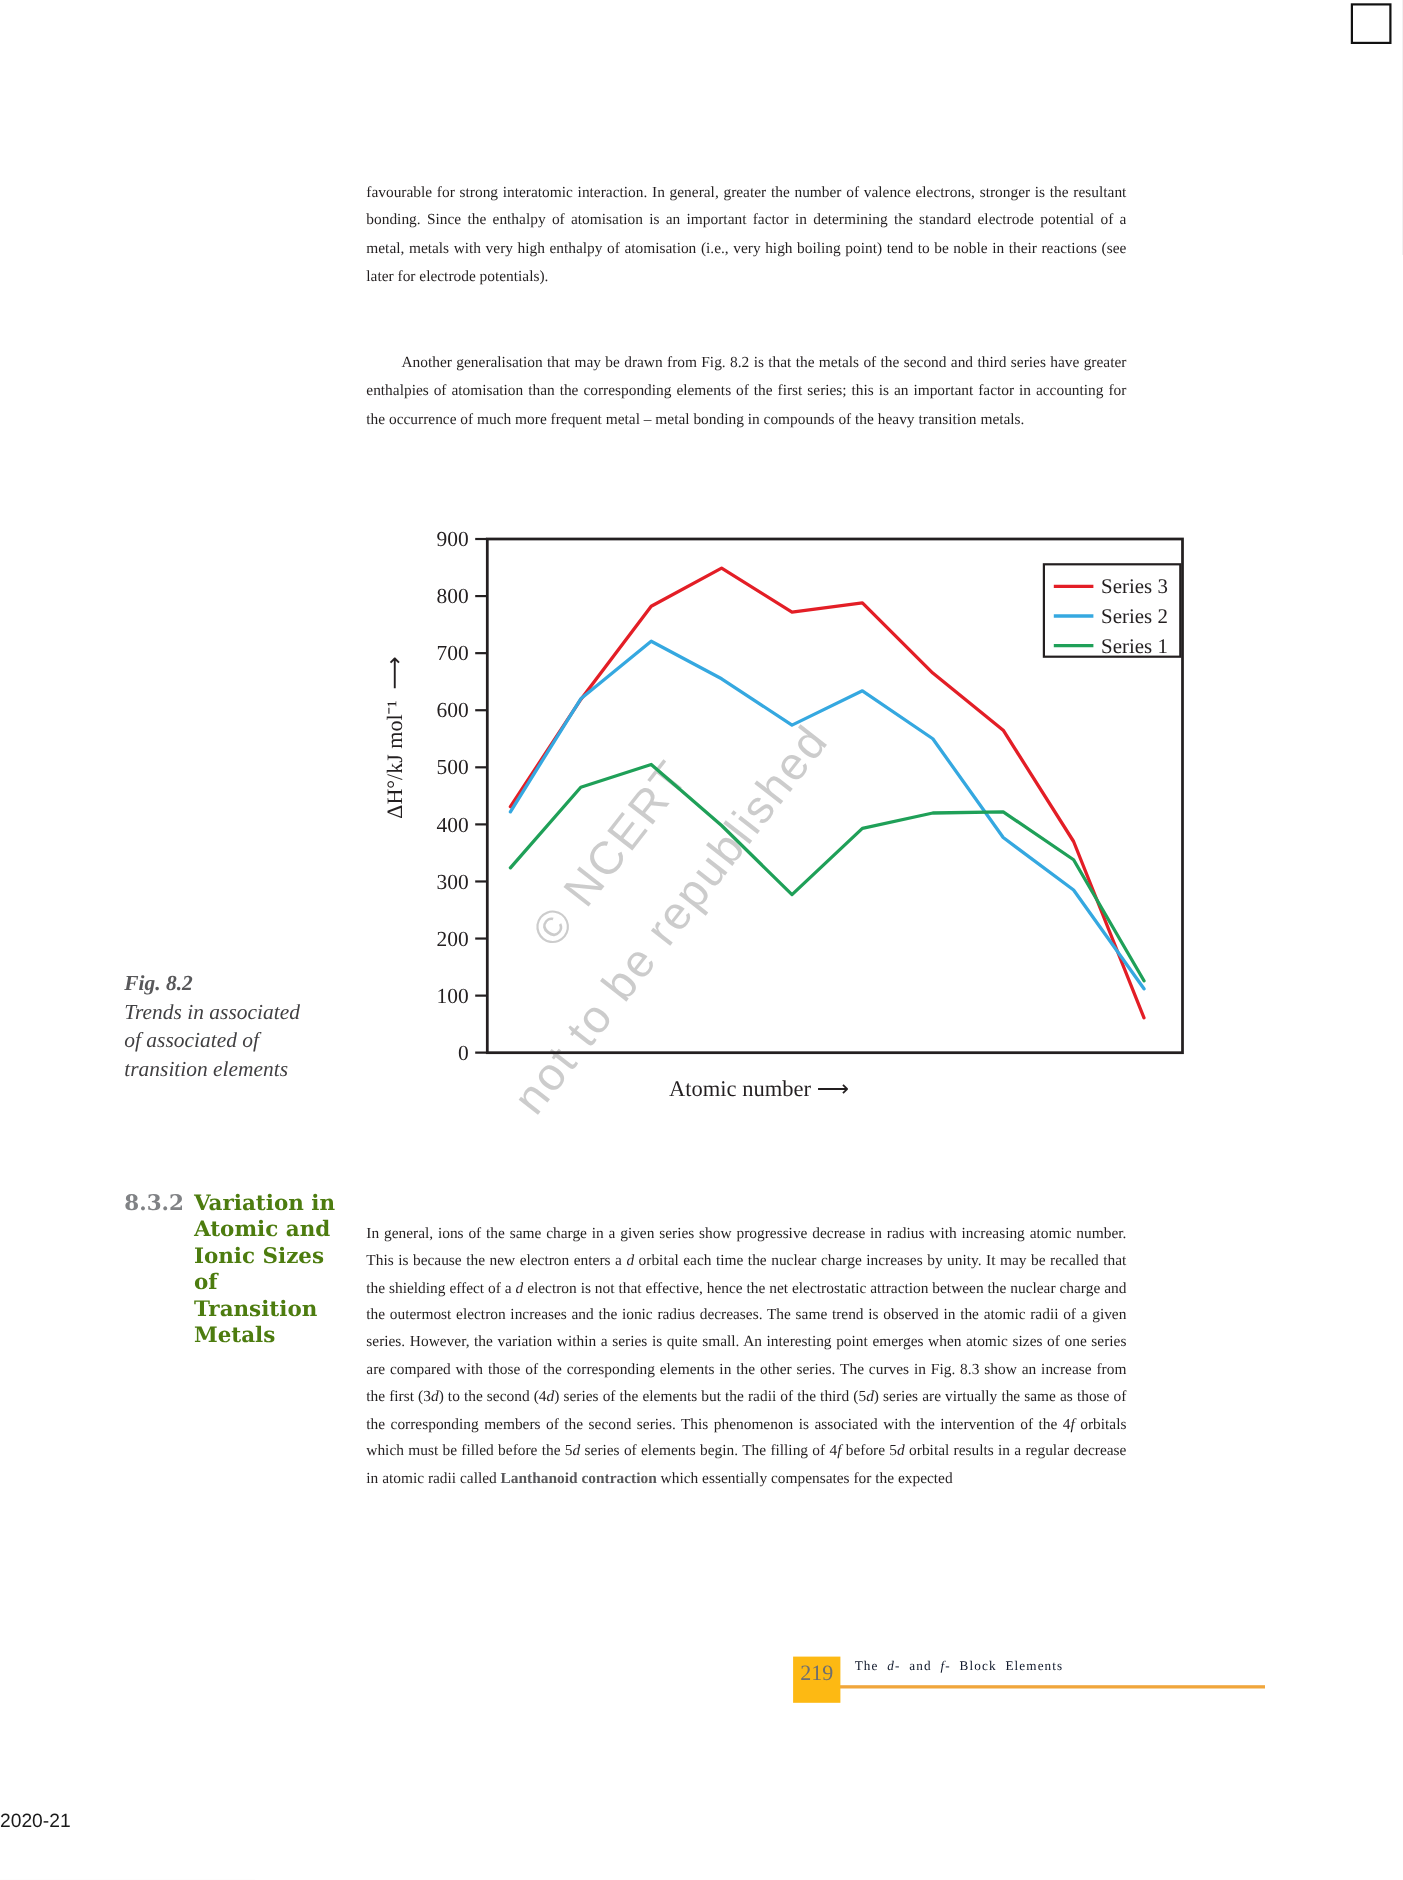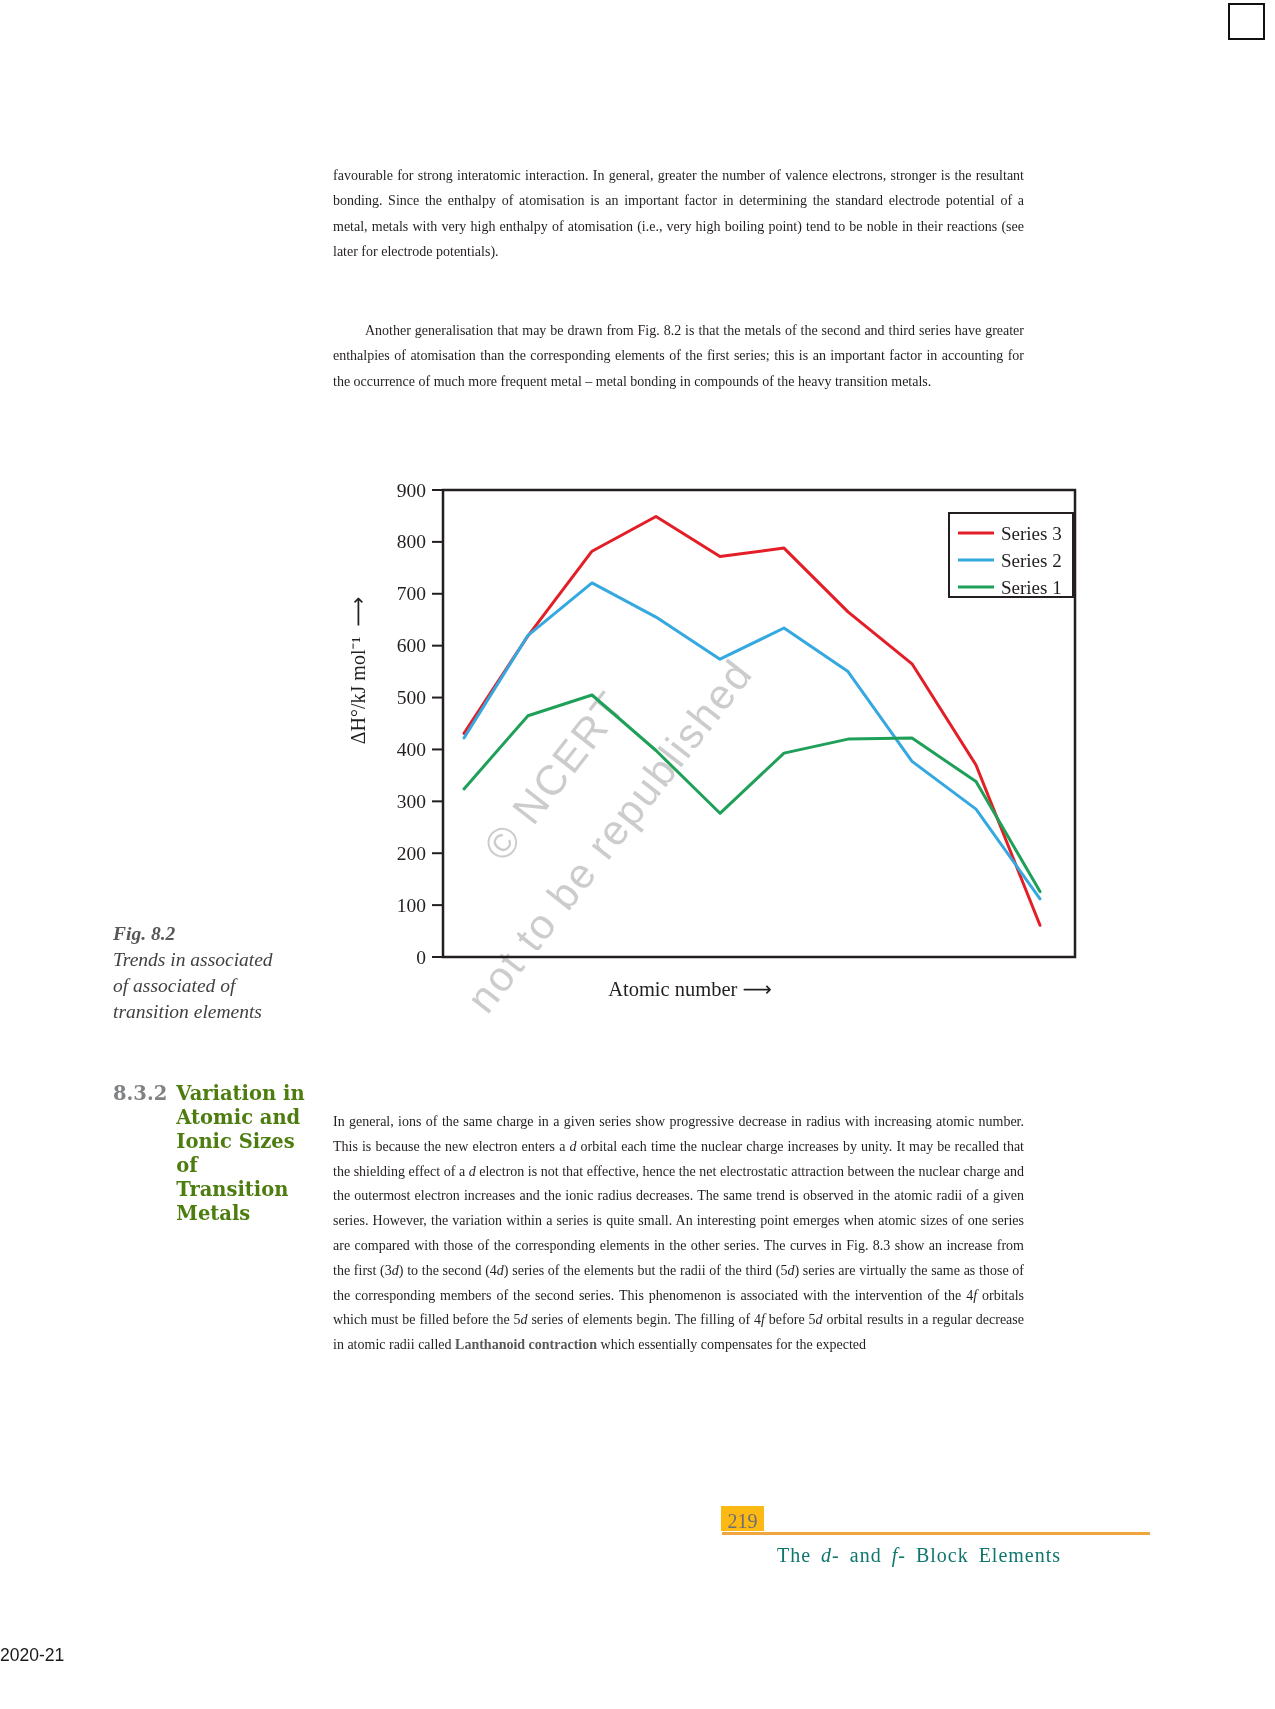--- a/index.html
+++ b/index.html
@@ -32,36 +32,36 @@
     font-family:"Liberation Sans", sans-serif; font-weight:400;
     text-align:center; transform:rotate(-52deg); pointer-events:none;
     font-size:42px; letter-spacing:2px; white-space:nowrap;
   }
   .wm1{ left:75px; top:304px; width:300px; }
   .wm2{ left:30px; top:364px; width:500px; }
   .fig-caption{
     position:absolute; left:113px; top:882px; width:215px; z-index:2;
     font-size:19.5px; line-height:26px; color:#414042; font-style:italic;
   }
-  .fig-caption .fig-label{ font-weight:bold; color:#58585a;margin-top:39px; }
+  .fig-caption .fig-label{ font-weight:bold; color:#58585a; }
   .section-head{
     position:absolute; left:113px; top:1047px; width:215px; z-index:2;
     font-family:"DejaVu Serif", serif; font-weight:bold; font-size:19.5px; line-height:24px;margin-top:35px;
   }
   .section-head .num{ color:#808285; float:left; margin-right:9px; }
   .section-head .title-lines{ overflow:hidden; color:#4d7c0f; }
   .footer{ position:absolute; left:0; top:1503px; width:1275px; height:40px; z-index:2; }
   .footer .rule{ position:absolute; left:722px; top:29px; width:428px; height:3px; }
   .footer .pagenum{
-    position:absolute; left:721px; top:3px; width:43px; height:25px;
+    position:absolute; left:721px; top:3px; width:43px; height:42px;
     text-align:center; font-size:20px; line-height:30px; color:#6d6e71;
   }
   .footer .chapter{
-    position:absolute; left:777px; top:4px; font-size:20px; color:#0f766e;
-    letter-spacing:1px; word-spacing:4px;margin-top:37px;
+    position:absolute; left:777px; top:4px; font-size:12px; color:#0f172a;
+    letter-spacing:1px; word-spacing:4px;
   }
   .year{
     position:absolute; left:0; top:1645px; width:1275px; 
     font-family:"Liberation Sans", sans-serif; font-size:17.5px; color:#1a1a1a; z-index:2;
   }
   .seg-i{ font-style:italic; }
   .seg-b{ font-weight:bold; }
 </style>
 </head>
 <body>

